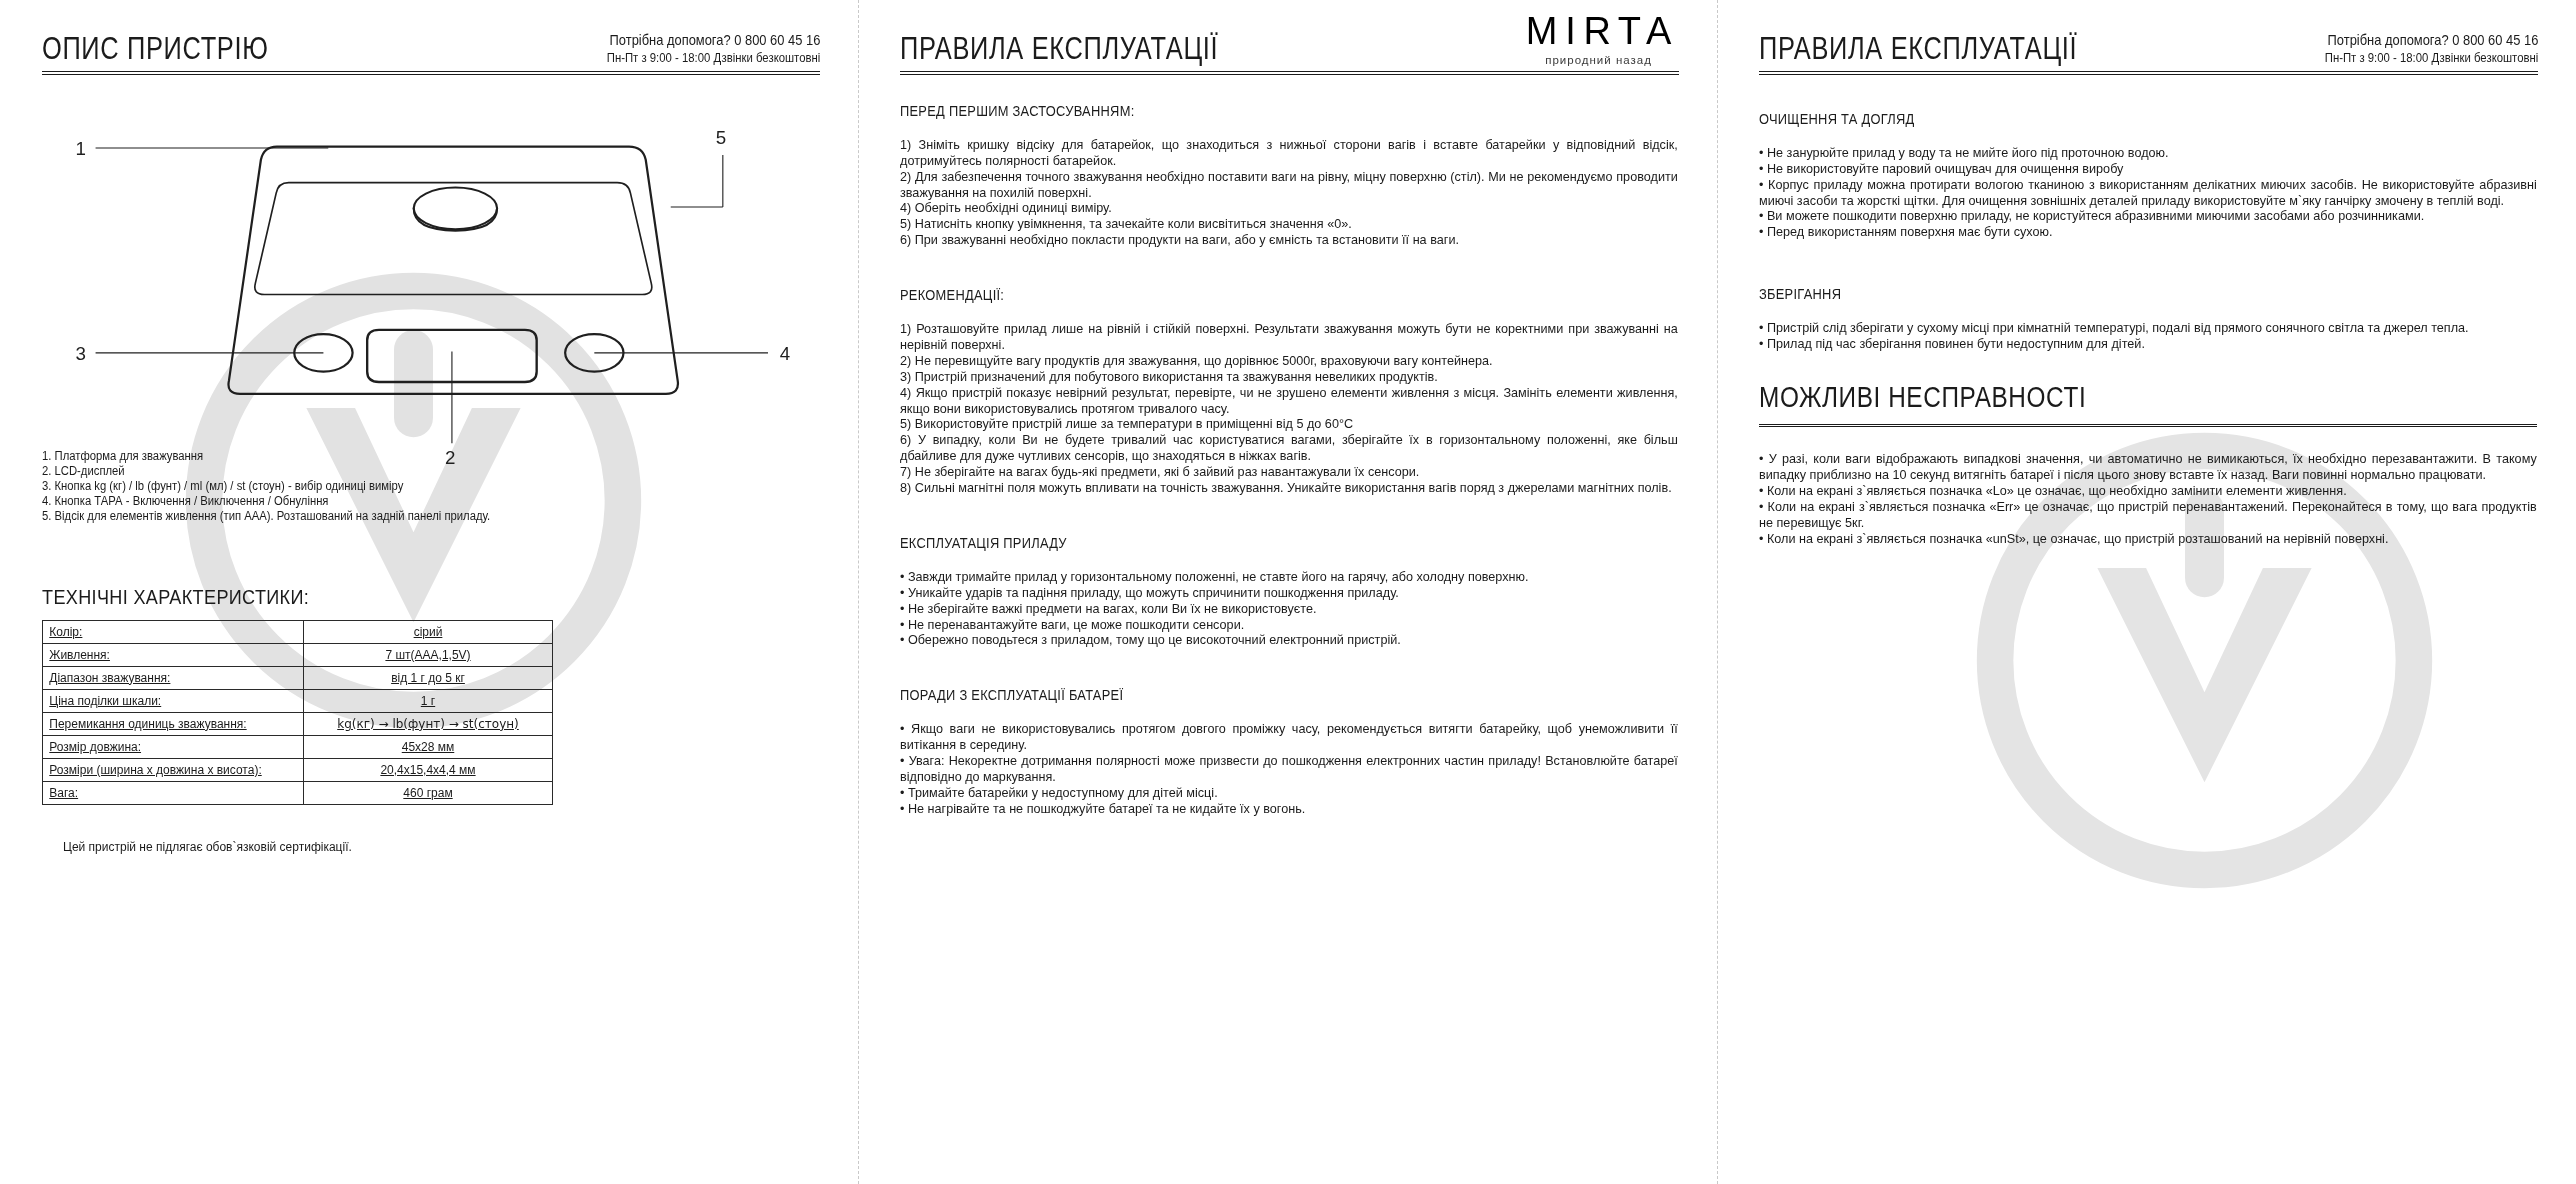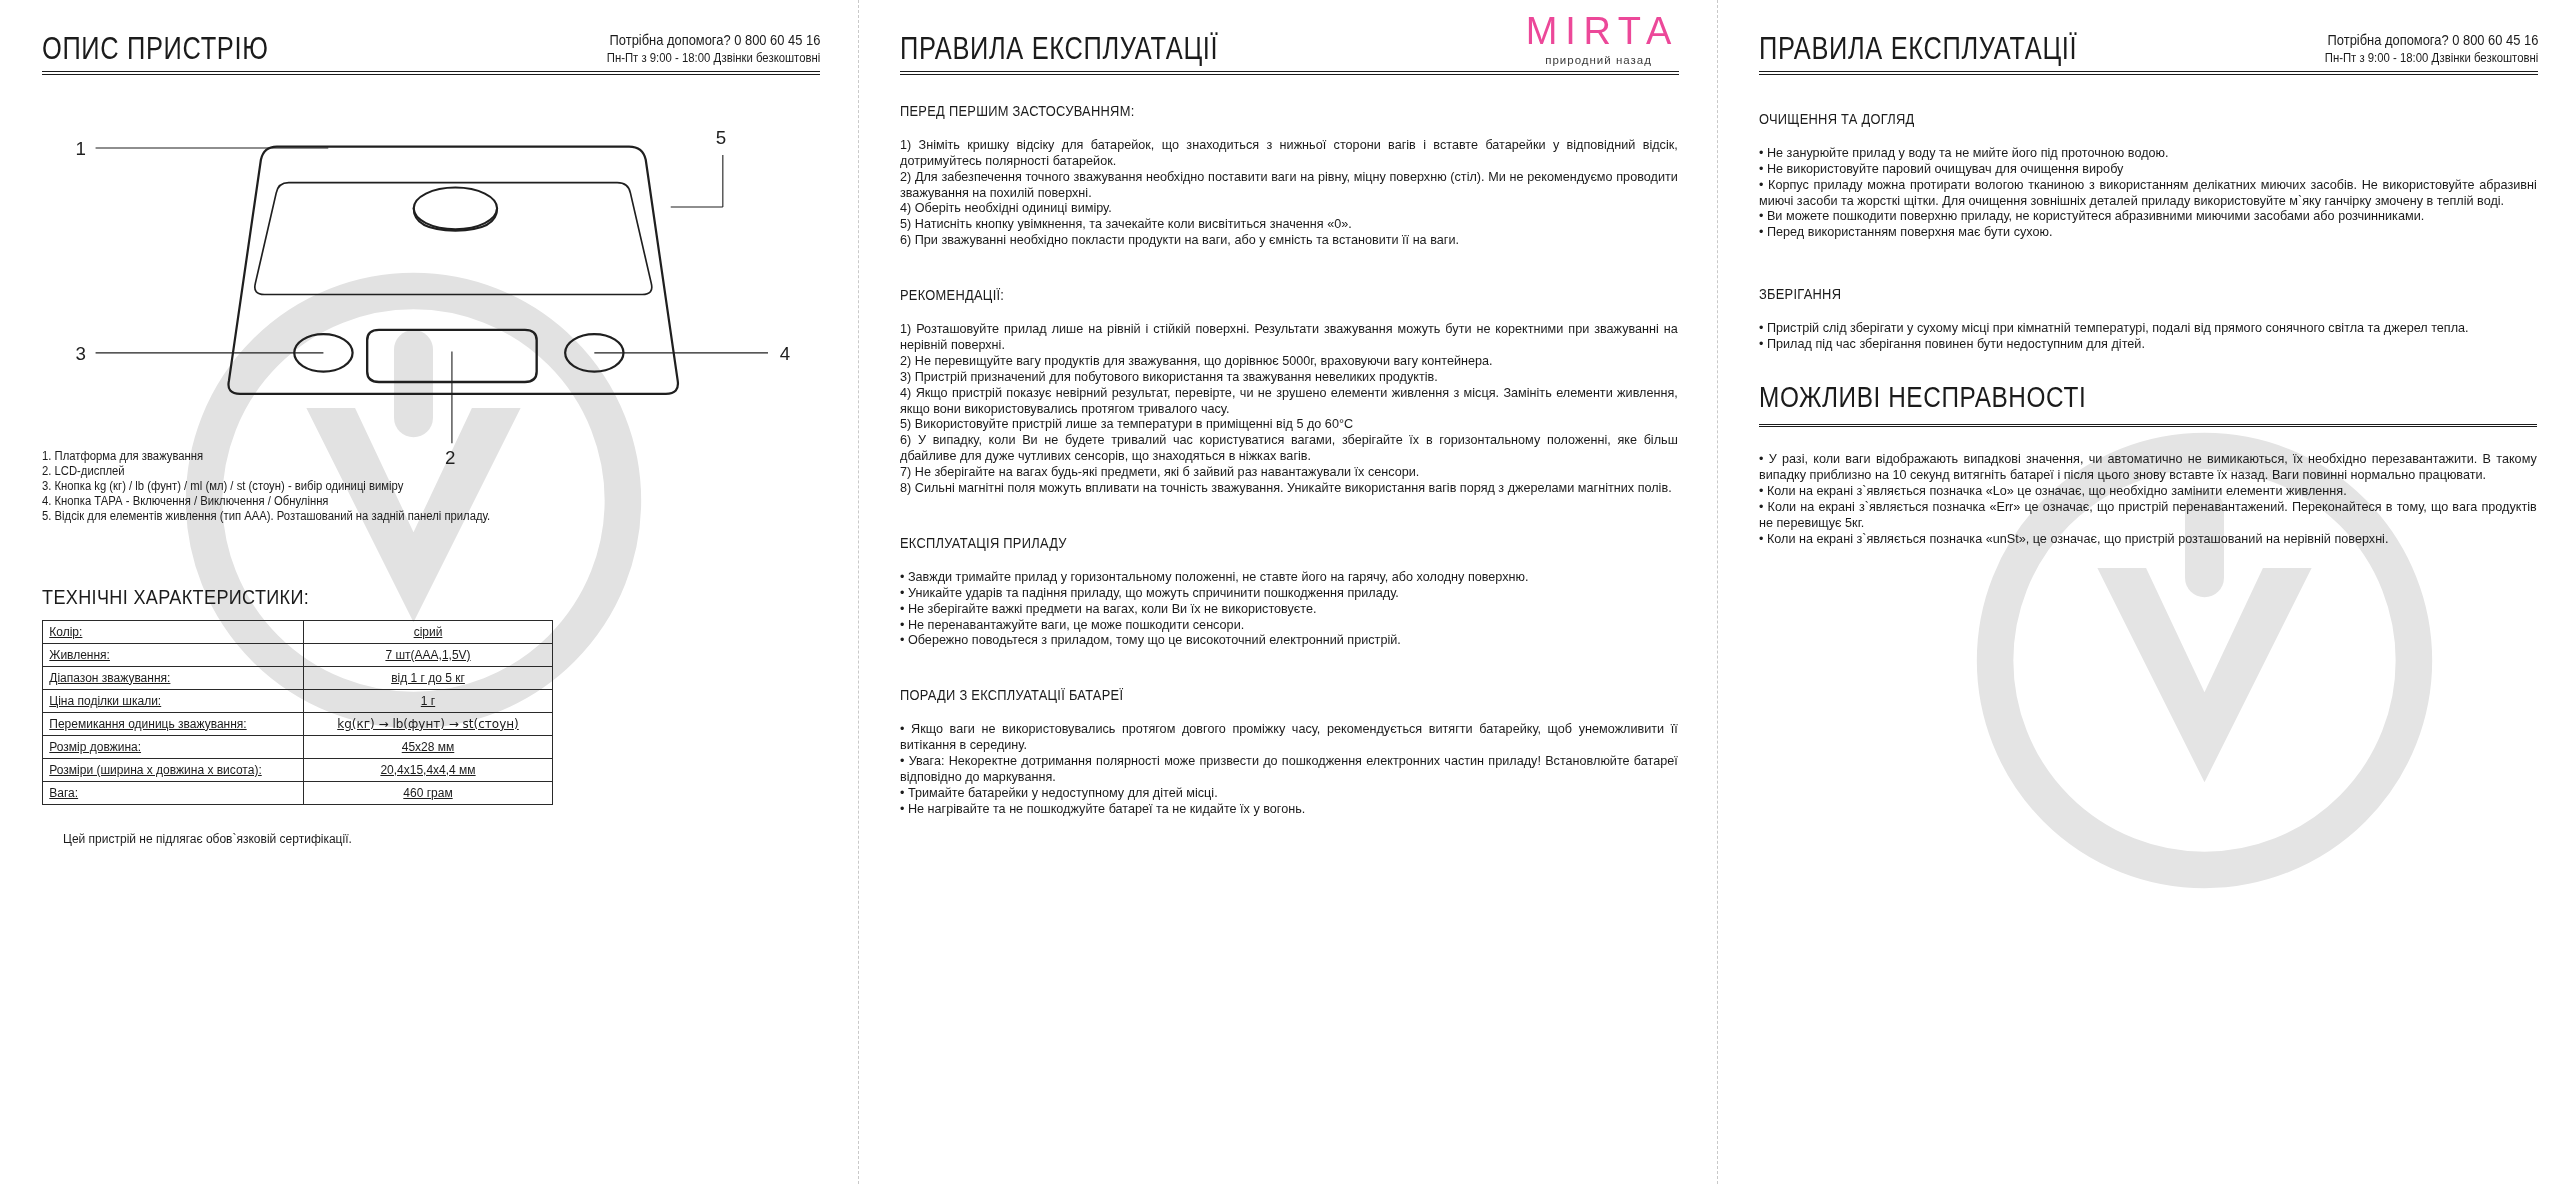--- a/index.html
+++ b/index.html
@@ -57,21 +57,21 @@
   .hdr-rule-thin { margin:1.7px 38px 0 42px; border-top:0.7px solid #1b1b1b; }
 
   
   .logo-header {
     display:flex; flex-direction:column; align-items:center;
     justify-content:flex-end; padding-bottom:1.4px;
   }
   .logo-word {
     font-family:"Liberation Sans","DejaVu Sans",sans-serif;
     font-size:38px; font-weight:300; letter-spacing:7.7px;
-    color:#ec4899; line-height:1; padding-left:7.7px;
+    color:#000000; line-height:1; padding-left:7.7px;
   }
   .logo-tag {
     font-family:"Liberation Sans Narrow","Liberation Sans",sans-serif;
     font-size:11.5px; letter-spacing:1px; color:#3a3a3a;
     margin-top:3.5px;
   }
   .panel-header.with-logo { align-items:flex-end; }
 
   
   .body-area { position:relative; padding:0 39px 0 42px; z-index:3; }
@@ -120,21 +120,21 @@
     font-family:"Liberation Sans Narrow","Liberation Sans",sans-serif;
   }
   table.spec td {
     border:1px solid #2a2a2a; font-size:12px; color:#1b1b1b;
     padding:4.2px 6.3px; height:23px; line-height:1.05;text-decoration:underline;
   }
   table.spec td.k { width:261px; text-align:left; }
   table.spec td.v { text-align:center; }
   .cert-note {
     font-family:"Liberation Sans Narrow","Liberation Sans",sans-serif;
-    font-size:12px; margin-top:27px; padding-left:21px; color:#1b1b1b;
+    font-size:12px; margin-top:35px; padding-left:21px; color:#1b1b1b;
   }
   .arrow { font-family:"DejaVu Sans",sans-serif; font-size:10.4px; }
 </style>
 </head>
 <body>
 
 <div class="page">
 
   <div class="watermark" style="left:170px; top:257px; width:487px; height:487px;">
     <svg class="wm-svg" width="487" height="487" viewBox="0 0 200 200">

